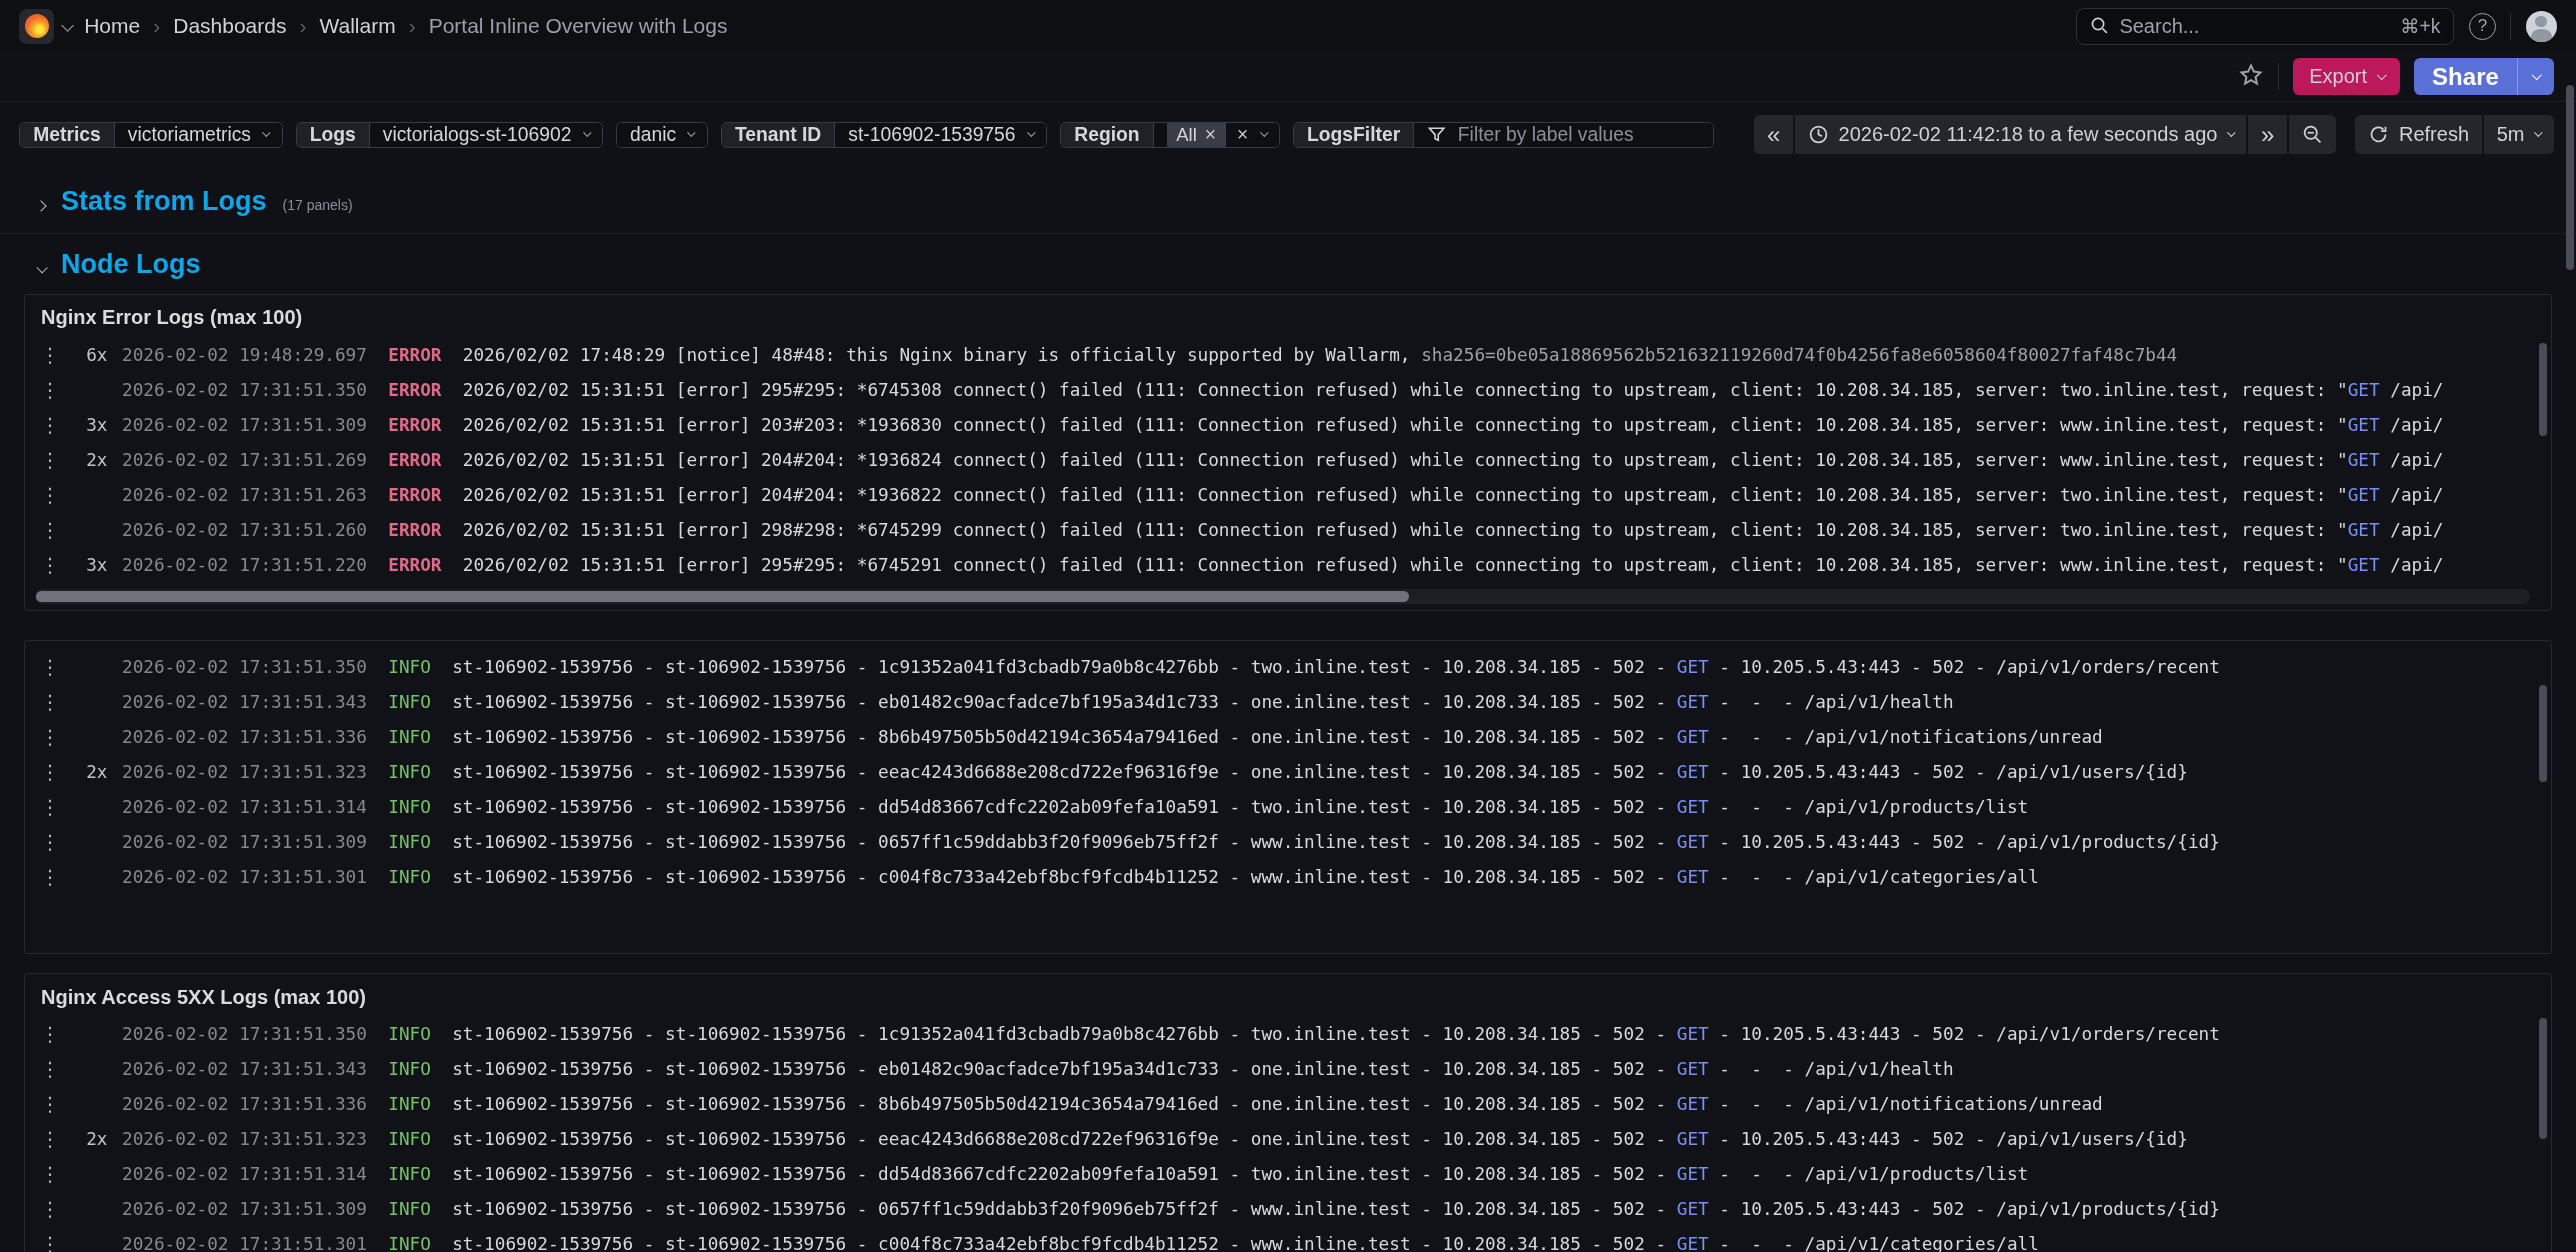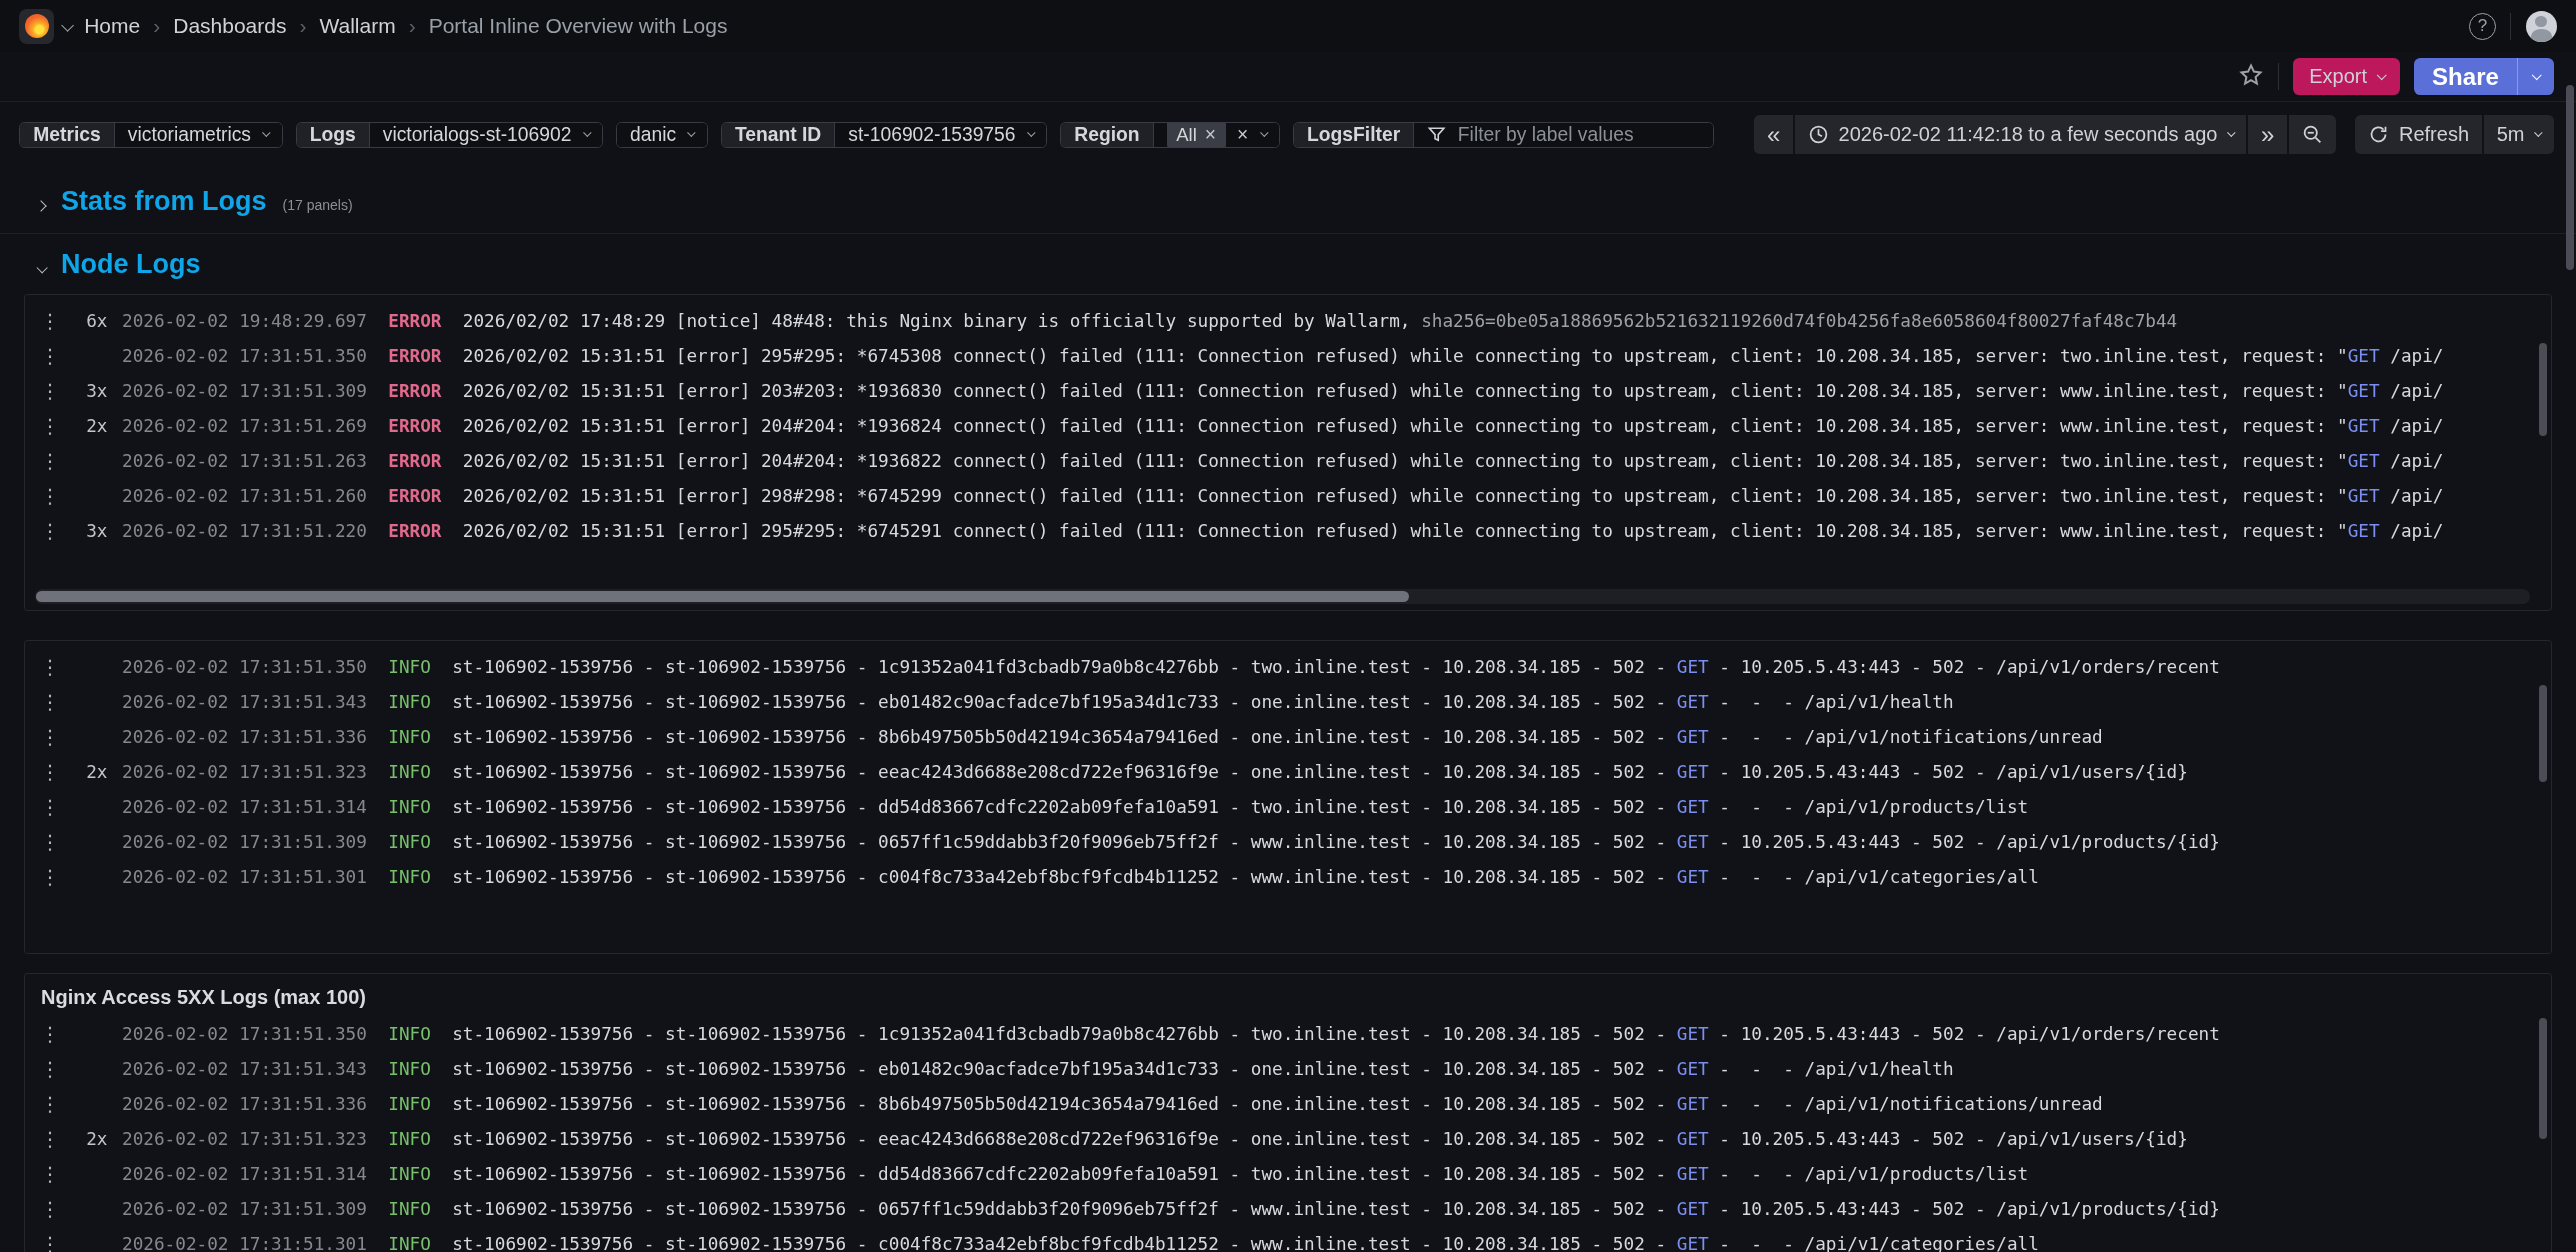--- a/index.html
+++ b/index.html
@@ -102,20 +102,28 @@
   <div class="crumbs">
     <span class="crumb">Home</span>
     <span class="crumb-sep">›</span>
     <span class="crumb">Dashboards</span>
     <span class="crumb-sep">›</span>
     <span class="crumb">Wallarm</span>
     <span class="crumb-sep">›</span>
     <span class="crumb current">Portal Inline Overview with Logs</span>
   </div>
   <div class="nav-right">
+    <div class="searchbox">
+      <svg width="19.3" height="19.3" viewBox="0 0 24 24" class="lineicon">
+          <circle cx="10" cy="10" r="7"></circle>
+          <line x1="15.5" y1="15.5" x2="21" y2="21"></line>
+        </svg>
+      <span class="ph">Search...</span>
+      <span class="shortcut">⌘+k</span>
+    </div>
     <div class="help-circle">?</div>
     <div class="vdiv"></div>
     <div class="avatar"></div>
   </div>
 </div>
 
 <div class="actionsrow">
   <span class="star-icon">
     <svg width="24" height="24" viewBox="0 0 24 24">
         <path d="M12 2.5l2.9 6.1 6.6.8-4.9 4.6 1.3 6.5-5.9-3.3-5.9 3.3 1.3-6.5-4.9-4.6 6.6-.8z"></path>
@@ -229,20 +237,21 @@
   <span class="section-note">(17 panels)</span>
 </div>
 <div class="hline"></div>
 <div class="sectionrow" style="padding-top:14.5px;">
   <span class="chev"></span>
   <span class="section-title">Node Logs</span>
 </div>
 
 <div id="panels">
     <div class="panel" style="height: 317px; margin-bottom: 29px;">
+      <div class="panel-title">Nginx Error Logs (max 100)</div>
       <div class="rows">
         <div class="logrow">
           <span class="kebab">⋮</span>
           <span class="count">6x</span>
           <span class="line"><span class="seg ts">2026-02-02 19:48:29.697  </span><span class="seg err">ERROR</span><span class="seg msg">  2026/02/02 17:48:29 [notice] 48#48: this Nginx binary is officially supported by Wallarm, </span><span class="seg dim">sha256=0be05a18869562b521632119260d74f0b4256fa8e6058604f80027faf48c7b44</span></span>
         </div>
         <div class="logrow">
           <span class="kebab">⋮</span>
           <span class="count"></span>
           <span class="line"><span class="seg ts">2026-02-02 17:31:51.350  </span><span class="seg err">ERROR</span><span class="seg msg">  2026/02/02 15:31:51 [error] 295#295: *6745308 connect() failed (111: Connection refused) while connecting to upstream, client: 10.208.34.185, server: two.inline.test, request: "</span><span class="seg get">GET</span><span class="seg msg"> /api/</span></span>

